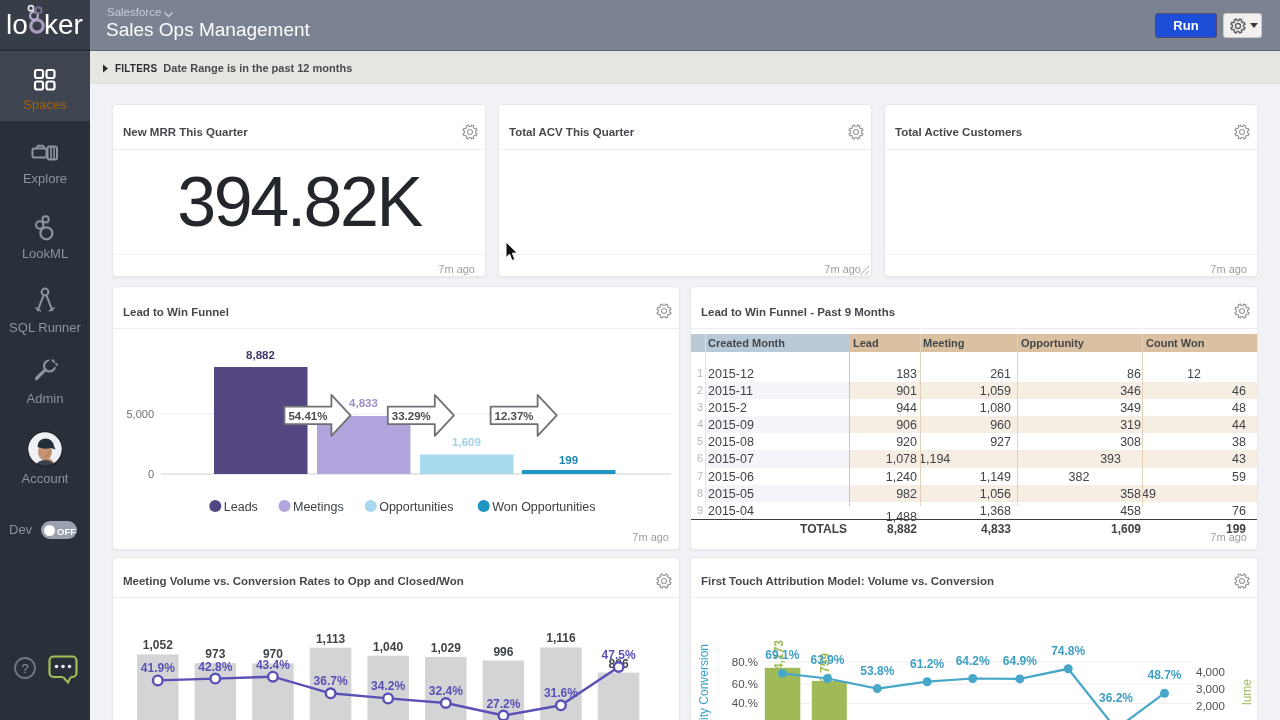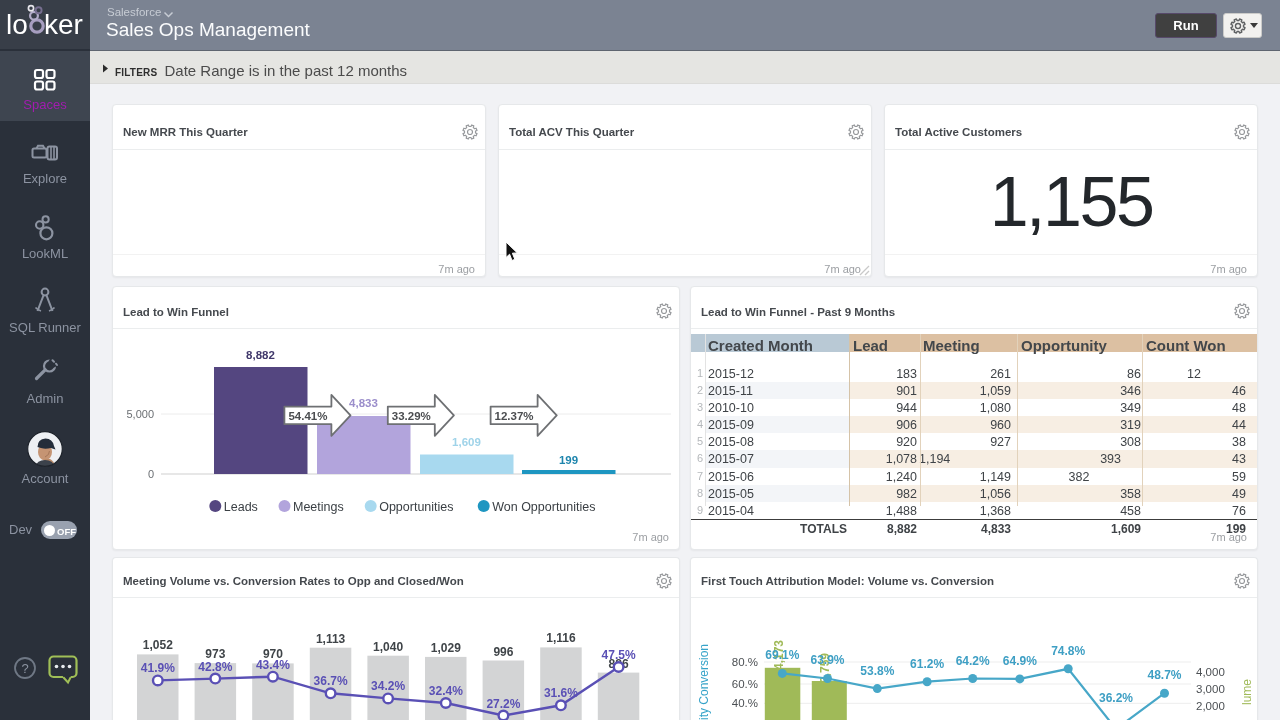--- a/index.html
+++ b/index.html
@@ -8,52 +8,52 @@
 .ctitle{position:absolute;left:10px;font-size:11.5px;font-weight:bold;color:#45494e;white-space:nowrap}
 .ago{position:absolute;right:10px;font-size:11px;color:#9b9ea2}
 </style></head><body>
 
 <div class="abs" style="left:90px;top:0;width:1190px;height:51px;background:#7b8392;border-bottom:1px solid #5e6570"></div>
 <div class="abs" style="left:107px;top:6px;font-size:11.5px;color:#c7ccd4">Salesforce</div>
 <svg class="abs" style="left:163px;top:11px" width="11" height="8">
     <polyline points="1.5,1.5 5.5,5.5 9.5,1.5" fill="none" stroke="#c7ccd4" stroke-width="1.5"></polyline>
   </svg>
 <div class="abs" style="left:106px;top:19px;font-size:19px;color:#fbfcfd">Sales Ops Management</div>
-<div class="abs" style="left:1155px;top:13px;width:62px;height:25px;background:#404040;border:1px solid #57496a;border-radius:3px;color:#fff;font-size:13px;font-weight:bold;text-align:center;line-height:23px">Run</div>
+<div class="abs" style="left:1155px;top:13px;width:62px;height:25px;background:#1d4ed8;border:1px solid #57496a;border-radius:3px;color:#fff;font-size:13px;font-weight:bold;text-align:center;line-height:23px">Run</div>
 <div class="abs" style="left:1223px;top:13px;width:39px;height:25px;background:#f2f1ef;border:1px solid #cbcbc9;border-radius:3px"></div>
 <svg style="position:absolute;left:1228px;top:15.5px" width="20" height="20" viewBox="-10 -10 20 20">
     <path d="M7.01 1.63 L6.11 3.81 L4.57 3.24 L3.24 4.57 L3.81 6.11 L1.63 7.01 L0.94 5.52 L-0.94 5.52 L-1.63 7.01 L-3.81 6.11 L-3.24 4.57 L-4.57 3.24 L-6.11 3.81 L-7.01 1.63 L-5.52 0.94 L-5.52 -0.94 L-7.01 -1.63 L-6.11 -3.81 L-4.57 -3.24 L-3.24 -4.57 L-3.81 -6.11 L-1.63 -7.01 L-0.94 -5.52 L0.94 -5.52 L1.63 -7.01 L3.81 -6.11 L3.24 -4.57 L4.57 -3.24 L6.11 -3.81 L7.01 -1.63 L5.52 -0.94 L5.52 0.94 Z" fill="none" stroke="#5f6163" stroke-width="1.4" stroke-linejoin="round" transform="scale(1.0)"></path>
     <circle cx="0" cy="0" r="2.5" fill="none" stroke="#5f6163" stroke-width="1.4"></circle>
   </svg>
 <svg class="abs" style="left:1249px;top:22px" width="10" height="7">
     <polygon points="1,1 9,1 5,6" fill="#3a3a3a"></polygon>
   </svg>
 <div class="abs" style="left:90px;top:51px;width:1190px;height:33px;background:#e5e5e2;border-bottom:1px solid #dcdcda"></div>
 <svg class="abs" style="left:102px;top:64px" width="7" height="9">
     <polygon points="1,0.5 6,4.5 1,8.5" fill="#2b2b2b"></polygon>
   </svg>
-<div class="abs" style="left:115px;top:62px;font-size:10px;font-weight:bold;color:#2e2e2e;letter-spacing:0.2px">FILTERS <span style="font-weight:normal;color:#4b4b4b;font-size:15px;letter-spacing:0">&nbsp;Date Range is in the past 12 months</span></div>
+<div class="abs" style="left:115px;top:62px;font-size:10px;font-weight:bold;color:#2e2e2e;letter-spacing:0.2px">FILTERS <span style="font-weight:bold;color:#4b4b4b;font-size:11px;letter-spacing:0">&nbsp;Date Range is in the past 12 months</span></div>
 <div class="abs" style="left:0;top:0;width:90px;height:720px;background:#2a303a"></div>
 <div class="abs" style="left:0;top:0;width:90px;height:49px;background:#383e48"></div>
 <svg class="abs" style="left:0;top:0" width="90" height="47">
 <text x="6" y="33.5" font-size="28" fill="#fff" font-family="Liberation Sans">lo</text>
 <circle cx="37" cy="26" r="6.2" fill="none" stroke="#a79ec0" stroke-width="3.2"></circle>
 <circle cx="34" cy="15.8" r="3.9" fill="none" stroke="#b3adc9" stroke-width="2.2"></circle>
 <circle cx="31" cy="8.3" r="2.6" fill="none" stroke="#e6e5eb" stroke-width="1.7"></circle>
 <circle cx="38.6" cy="10.3" r="3.0" fill="none" stroke="#776f90" stroke-width="1.9"></circle>
 <text x="44" y="33.5" font-size="28" fill="#fff" font-family="Liberation Sans">ker</text>
 </svg>
 <div class="abs" style="left:0;top:51px;width:90px;height:70px;background:#3e4550"></div>
 <svg class="abs" style="left:31px;top:66px" width="28" height="28">
 <rect x="4" y="4" width="8" height="8" rx="2" fill="none" stroke="#fff" stroke-width="2.2"></rect>
 <rect x="15.5" y="4" width="8" height="8" rx="2" fill="none" stroke="#fff" stroke-width="2.2"></rect>
 <rect x="4" y="15.5" width="8" height="8" rx="2" fill="none" stroke="#fff" stroke-width="2.2"></rect>
 <rect x="15.5" y="15.5" width="8" height="8" rx="2" fill="none" stroke="#fff" stroke-width="2.2"></rect>
 </svg>
-<div class="abs" style="left:0;top:97px;width:90px;text-align:center;font-size:13px;color:#a21caf">Spaces</div>
+<div class="abs" style="left:0;top:97px;width:90px;text-align:center;font-size:13px;color:#a16207">Spaces</div>
 <svg class="abs" style="left:31px;top:144px" width="28" height="20">
 <rect x="1.5" y="4.5" width="14" height="9" rx="1.5" fill="none" stroke="#8c93a1" stroke-width="2"></rect>
 <path d="M5.5 4.5 L7 1.8 L12 1.8 L13.5 4.5" fill="none" stroke="#8c93a1" stroke-width="2"></path>
 <rect x="16.5" y="2.5" width="9.5" height="13" rx="2" fill="none" stroke="#8c93a1" stroke-width="2"></rect>
 <line x1="20" y1="3" x2="20" y2="15" stroke="#8c93a1" stroke-width="1.6"></line>
 <line x1="23" y1="3" x2="23" y2="15" stroke="#8c93a1" stroke-width="1.6"></line>
 </svg>
 <div class="abs" style="left:0;top:171px;width:90px;text-align:center;font-size:13px;color:#8c93a1">Explore</div>
 <svg class="abs" style="left:30px;top:211px" width="30" height="32">
 <circle cx="15.6" cy="8.4" r="3.1" fill="none" stroke="#8c93a1" stroke-width="2"></circle>
@@ -110,41 +110,41 @@
     <circle cx="15" cy="11.5" r="1.8" fill="#e8ecef"></circle>
     <circle cx="21.5" cy="11.5" r="1.8" fill="#e8ecef"></circle>
 </svg>
 <div class="card" style="left:112px;top:104px;width:374px;height:173px">
 <div class="chead" style="height:45px"></div>
     <div class="ctitle" style="top:21px">New MRR This Quarter</div>
 <svg style="position:absolute;left:347px;top:17px" width="20" height="20" viewBox="-10 -10 20 20">
       <path d="M7.01 1.63 L6.11 3.81 L4.57 3.24 L3.24 4.57 L3.81 6.11 L1.63 7.01 L0.94 5.52 L-0.94 5.52 L-1.63 7.01 L-3.81 6.11 L-3.24 4.57 L-4.57 3.24 L-6.11 3.81 L-7.01 1.63 L-5.52 0.94 L-5.52 -0.94 L-7.01 -1.63 L-6.11 -3.81 L-4.57 -3.24 L-3.24 -4.57 L-3.81 -6.11 L-1.63 -7.01 L-0.94 -5.52 L0.94 -5.52 L1.63 -7.01 L3.81 -6.11 L3.24 -4.57 L4.57 -3.24 L6.11 -3.81 L7.01 -1.63 L5.52 -0.94 L5.52 0.94 Z" fill="none" stroke="#97999c" stroke-width="1.2" stroke-linejoin="round" transform="scale(1.0)"></path>
       <circle cx="0" cy="0" r="2.5" fill="none" stroke="#97999c" stroke-width="1.2"></circle>
     </svg>
+<div class="abs" style="left:0;top:57px;width:372px;text-align:center;font-size:70px;color:#23272b;letter-spacing:-2.5px">394.82K</div>
 <div class="abs" style="left:0;right:0;top:149px;border-top:1px solid #f2f2f2"></div>
 <div class="ago" style="top:158px">7m ago</div>
 </div>
 <div class="card" style="left:498px;top:104px;width:374px;height:173px">
 <div class="chead" style="height:45px"></div>
     <div class="ctitle" style="top:21px">Total ACV This Quarter</div>
 <svg style="position:absolute;left:347px;top:17px" width="20" height="20" viewBox="-10 -10 20 20">
       <path d="M7.01 1.63 L6.11 3.81 L4.57 3.24 L3.24 4.57 L3.81 6.11 L1.63 7.01 L0.94 5.52 L-0.94 5.52 L-1.63 7.01 L-3.81 6.11 L-3.24 4.57 L-4.57 3.24 L-6.11 3.81 L-7.01 1.63 L-5.52 0.94 L-5.52 -0.94 L-7.01 -1.63 L-6.11 -3.81 L-4.57 -3.24 L-3.24 -4.57 L-3.81 -6.11 L-1.63 -7.01 L-0.94 -5.52 L0.94 -5.52 L1.63 -7.01 L3.81 -6.11 L3.24 -4.57 L4.57 -3.24 L6.11 -3.81 L7.01 -1.63 L5.52 -0.94 L5.52 0.94 Z" fill="none" stroke="#97999c" stroke-width="1.2" stroke-linejoin="round" transform="scale(1.0)"></path>
       <circle cx="0" cy="0" r="2.5" fill="none" stroke="#97999c" stroke-width="1.2"></circle>
     </svg>
 <div class="abs" style="left:0;right:0;top:149px;border-top:1px solid #f2f2f2"></div>
 <div class="ago" style="top:158px">7m ago</div>
 </div>
 <div class="card" style="left:884px;top:104px;width:374px;height:173px">
 <div class="chead" style="height:45px"></div>
     <div class="ctitle" style="top:21px">Total Active Customers</div>
 <svg style="position:absolute;left:347px;top:17px" width="20" height="20" viewBox="-10 -10 20 20">
       <path d="M7.01 1.63 L6.11 3.81 L4.57 3.24 L3.24 4.57 L3.81 6.11 L1.63 7.01 L0.94 5.52 L-0.94 5.52 L-1.63 7.01 L-3.81 6.11 L-3.24 4.57 L-4.57 3.24 L-6.11 3.81 L-7.01 1.63 L-5.52 0.94 L-5.52 -0.94 L-7.01 -1.63 L-6.11 -3.81 L-4.57 -3.24 L-3.24 -4.57 L-3.81 -6.11 L-1.63 -7.01 L-0.94 -5.52 L0.94 -5.52 L1.63 -7.01 L3.81 -6.11 L3.24 -4.57 L4.57 -3.24 L6.11 -3.81 L7.01 -1.63 L5.52 -0.94 L5.52 0.94 Z" fill="none" stroke="#97999c" stroke-width="1.2" stroke-linejoin="round" transform="scale(1.0)"></path>
       <circle cx="0" cy="0" r="2.5" fill="none" stroke="#97999c" stroke-width="1.2"></circle>
     </svg>
-<div class="abs" style="left:0;top:57px;width:372px;text-align:center;font-size:70px;color:#23272b;letter-spacing:-2.5px">1,155</div>
 <div class="abs" style="left:0;right:0;top:149px;border-top:1px solid #f2f2f2"></div>
 <div class="ago" style="top:158px">7m ago</div>
 </div>
 <svg class="abs" style="left:856px;top:262px" width="14" height="14">
     <line x1="4" y1="13" x2="13" y2="4" stroke="#c9c9c9" stroke-width="1.3"></line>
     <line x1="9" y1="13" x2="13" y2="9" stroke="#c9c9c9" stroke-width="1.3"></line>
   </svg>
 <svg class="abs" style="left:505px;top:241px" width="16" height="22">
     <polygon points="1,1 1,16.5 4.6,13.2 7,19.5 9.8,18.3 7.4,12.2 12.3,11.9" fill="#111" stroke="#fff" stroke-width="1"></polygon>
   </svg>
@@ -186,21 +186,21 @@
 <div class="ago" style="top:244px">7m ago</div>
 </div>
 <div class="card" style="left:690px;top:286px;width:568px;height:264px">
 <div class="chead" style="height:42px"></div>
     <div class="ctitle" style="top:19px">Lead to Win Funnel - Past 9 Months</div>
 <svg style="position:absolute;left:541px;top:14px" width="20" height="20" viewBox="-10 -10 20 20">
       <path d="M7.01 1.63 L6.11 3.81 L4.57 3.24 L3.24 4.57 L3.81 6.11 L1.63 7.01 L0.94 5.52 L-0.94 5.52 L-1.63 7.01 L-3.81 6.11 L-3.24 4.57 L-4.57 3.24 L-6.11 3.81 L-7.01 1.63 L-5.52 0.94 L-5.52 -0.94 L-7.01 -1.63 L-6.11 -3.81 L-4.57 -3.24 L-3.24 -4.57 L-3.81 -6.11 L-1.63 -7.01 L-0.94 -5.52 L0.94 -5.52 L1.63 -7.01 L3.81 -6.11 L3.24 -4.57 L4.57 -3.24 L6.11 -3.81 L7.01 -1.63 L5.52 -0.94 L5.52 0.94 Z" fill="none" stroke="#97999c" stroke-width="1.2" stroke-linejoin="round" transform="scale(1.0)"></path>
       <circle cx="0" cy="0" r="2.5" fill="none" stroke="#97999c" stroke-width="1.2"></circle>
     </svg>
 <div class="abs" style="left:0px;top:47px;width:566px">
-      <div style="position:relative;height:31px;font-size:15px;font-weight:bold;color:#43474b">
+      <div style="position:relative;height:31px;font-size:11px;font-weight:bold;color:#43474b">
         <div class="abs" style="left:0;width:158px;height:18px;background:#b9c9d5"></div>
         <div class="abs" style="left:158px;width:408px;height:18px;background:#dcc0a2"></div>
         <div class="abs" style="left:17px;top:2.5px">Created Month</div>
         <div class="abs" style="left:162px;top:2.5px">Lead</div>
         <div class="abs" style="left:232px;top:2.5px">Meeting</div>
         <div class="abs" style="left:330px;top:2.5px">Opportunity</div>
         <div class="abs" style="left:455px;top:2.5px">Count Won</div>
       </div>
       <div style="position:relative;height:17.1px;font-size:12.5px;color:#3f4347">
         <div class="abs" style="left:14px;width:144px;height:17.1px;background:#fff"></div>
@@ -219,21 +219,21 @@
         <div class="abs" style="left:17px;top:2px">2015-11</div>
         <div class="abs" style="left:158px;width:68px;text-align:right;top:2px">901</div>
         <div class="abs" style="left:228px;width:92px;text-align:right;top:2px">1,059</div>
         <div class="abs" style="left:326px;width:124px;text-align:right;top:2px">346</div>
         <div class="abs" style="left:451px;width:104px;text-align:right;top:2px">46</div>
       </div>
       <div style="position:relative;height:17.1px;font-size:12.5px;color:#3f4347">
         <div class="abs" style="left:14px;width:144px;height:17.1px;background:#fff"></div>
         <div class="abs" style="left:158px;width:408px;height:17.1px;background:#fff"></div>
         <div class="abs" style="left:0;width:12px;text-align:right;top:2px;font-size:11px;color:#b5b8bb">3</div>
-        <div class="abs" style="left:17px;top:2px">2010-10</div>
+        <div class="abs" style="left:17px;top:2px">2015-2</div>
         <div class="abs" style="left:158px;width:68px;text-align:right;top:2px">944</div>
         <div class="abs" style="left:228px;width:92px;text-align:right;top:2px">1,080</div>
         <div class="abs" style="left:326px;width:124px;text-align:right;top:2px">349</div>
         <div class="abs" style="left:451px;width:104px;text-align:right;top:2px">48</div>
       </div>
       <div style="position:relative;height:17.1px;font-size:12.5px;color:#3f4347">
         <div class="abs" style="left:14px;width:144px;height:17.1px;background:#f3f5f8"></div>
         <div class="abs" style="left:158px;width:408px;height:17.1px;background:#f7eee3"></div>
         <div class="abs" style="left:0;width:12px;text-align:right;top:2px;font-size:11px;color:#b5b8bb">4</div>
         <div class="abs" style="left:17px;top:2px">2015-09</div>
@@ -273,28 +273,28 @@
         <div class="abs" style="left:451px;width:104px;text-align:right;top:2px">59</div>
       </div>
       <div style="position:relative;height:17.1px;font-size:12.5px;color:#3f4347">
         <div class="abs" style="left:14px;width:144px;height:17.1px;background:#f3f5f8"></div>
         <div class="abs" style="left:158px;width:408px;height:17.1px;background:#f7eee3"></div>
         <div class="abs" style="left:0;width:12px;text-align:right;top:2px;font-size:11px;color:#b5b8bb">8</div>
         <div class="abs" style="left:17px;top:2px">2015-05</div>
         <div class="abs" style="left:158px;width:68px;text-align:right;top:2px">982</div>
         <div class="abs" style="left:228px;width:92px;text-align:right;top:2px">1,056</div>
         <div class="abs" style="left:326px;width:124px;text-align:right;top:2px">358</div>
-        <div class="abs" style="left:451px;width:104px;text-align:right;top:2px">49</div>
+        <div class="abs" style="left:451px;width:104px;text-align:left;top:2px">49</div>
       </div>
       <div style="position:relative;height:17.1px;font-size:12.5px;color:#3f4347">
         <div class="abs" style="left:14px;width:144px;height:17.1px;background:#fff"></div>
         <div class="abs" style="left:158px;width:408px;height:17.1px;background:#fff"></div>
         <div class="abs" style="left:0;width:12px;text-align:right;top:2px;font-size:11px;color:#b5b8bb">9</div>
         <div class="abs" style="left:17px;top:2px">2015-04</div>
-        <div class="abs" style="left:158px;width:68px;text-align:right;top:2px">1,488</div>
+        <div class="abs" style="left:158px;width:68px;text-align:right;top:8px">1,488</div>
         <div class="abs" style="left:228px;width:92px;text-align:right;top:2px">1,368</div>
         <div class="abs" style="left:326px;width:124px;text-align:right;top:2px">458</div>
         <div class="abs" style="left:451px;width:104px;text-align:right;top:2px">76</div>
       </div>
       <div style="position:relative;height:18px;font-size:12px;font-weight:bold;color:#3f4347;border-top:1.5px solid #3c3c3c">
         <div class="abs" style="left:14px;width:142px;text-align:right;top:2px">TOTALS</div>
         <div class="abs" style="left:158px;width:68px;text-align:right;top:2px">8,882</div>
         <div class="abs" style="left:228px;width:92px;text-align:right;top:2px">4,833</div>
         <div class="abs" style="left:326px;width:124px;text-align:right;top:2px">1,609</div>
         <div class="abs" style="left:451px;width:104px;text-align:right;top:2px">199</div>

